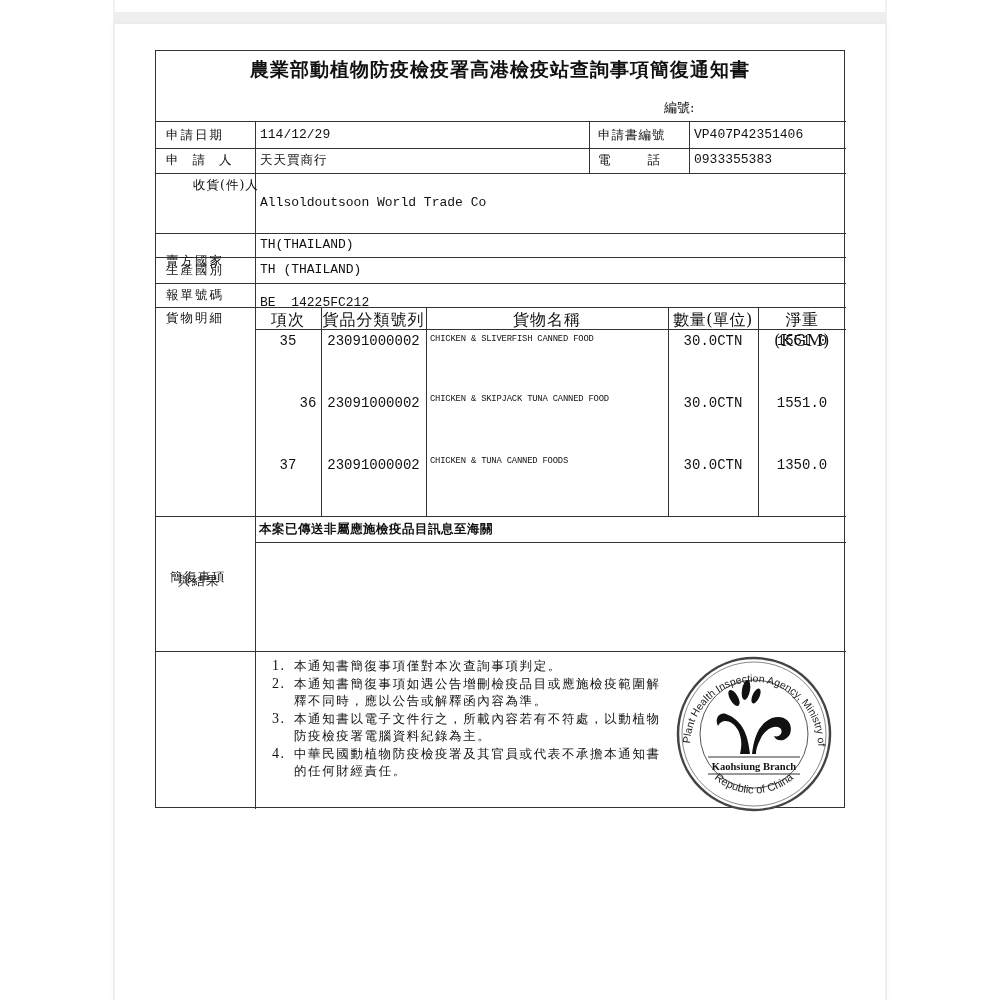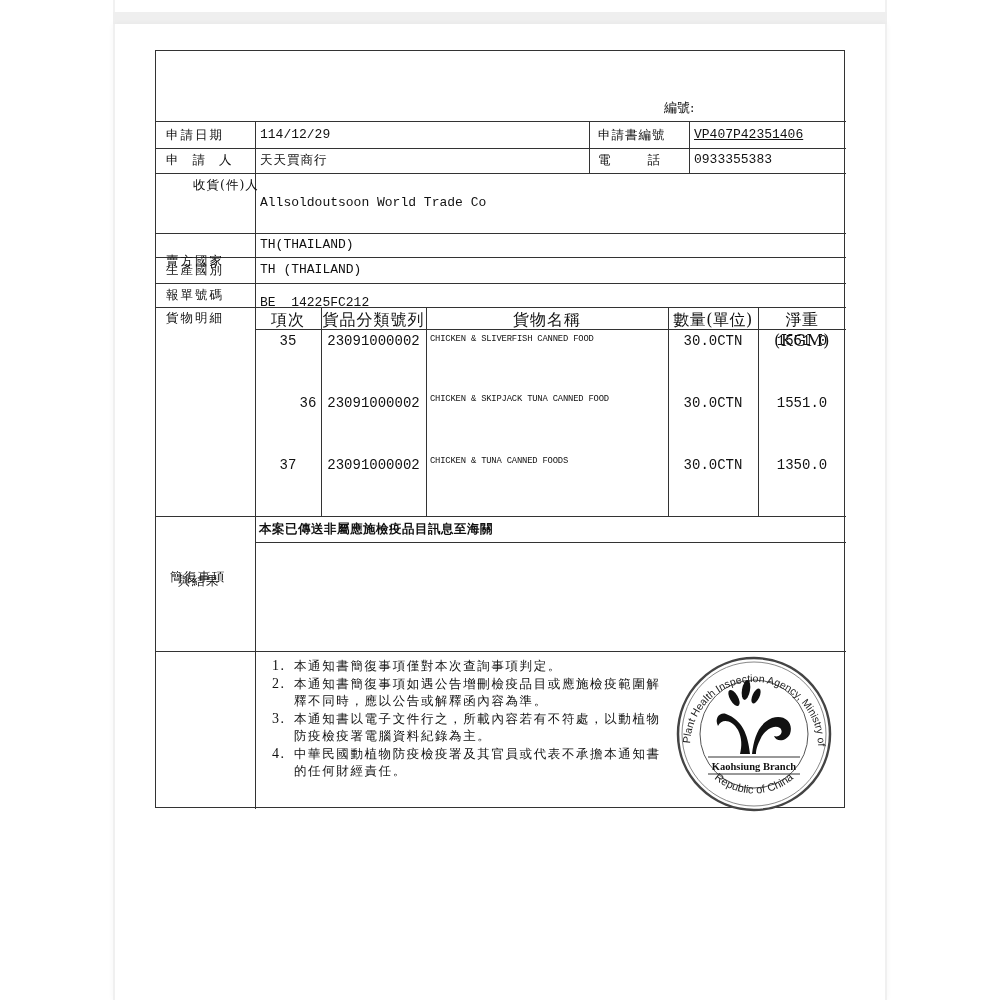--- a/index.html
+++ b/index.html
@@ -46,20 +46,21 @@
   </style>
 </head>
 <body>
 
 <div class="page-top"></div>
 <div class="page-gap"></div>
 <div class="page"></div>
 
 <div class="form">
 
+  <div class="abs title">農業部動植物防疫檢疫署高港檢疫站查詢事項簡復通知書</div>
   <div class="abs docno-label">編號:</div>
 
   <div class="hline" style="left:0;top:70px;width:690px;"></div>
   <div class="hline" style="left:0;top:97px;width:690px;"></div>
   <div class="hline" style="left:0;top:122px;width:690px;"></div>
   <div class="hline" style="left:0;top:182px;width:690px;"></div>
   <div class="hline" style="left:0;top:206px;width:690px;"></div>
   <div class="hline" style="left:0;top:232px;width:690px;"></div>
   <div class="hline" style="left:0;top:256px;width:690px;"></div>
   <div class="hline" style="left:99px;top:278px;width:591px;"></div>
@@ -71,21 +72,21 @@
   <div class="vline" style="left:433px;top:70px;height:52px;"></div>
   <div class="vline" style="left:533px;top:70px;height:52px;"></div>
   <div class="vline" style="left:165px;top:256px;height:209px;"></div>
   <div class="vline" style="left:270px;top:256px;height:209px;"></div>
   <div class="vline" style="left:512px;top:256px;height:209px;"></div>
   <div class="vline" style="left:602px;top:256px;height:209px;"></div>
 
   <div class="abs label" style="left:10px;top:76px;">申請日期</div>
   <div class="abs val" style="left:104px;top:76px;">114/12/29</div>
   <div class="abs label" style="left:442px;top:76px;letter-spacing:1px;">申請書編號</div>
-  <div class="abs val" style="left:538px;top:76px;text-decoration:underline;">VP407P42351406</div>
+  <div class="abs val" style="left:538px;top:76px;">VP407P42351406</div>
 
   <div class="abs label" style="left:10px;top:101px;letter-spacing:5px;">申 請 人</div>
   <div class="abs val-cjk" style="left:104px;top:101px;">天天買商行</div>
   <div class="abs label" style="left:442px;top:101px;letter-spacing:4px;">電　　話</div>
   <div class="abs val" style="left:538px;top:101px;">0933355383</div>
 
   <div class="abs label" style="left:1px;top:126px;letter-spacing:1px;padding-left:36px;">收貨(件)人</div>
   <div class="abs val" style="left:104px;top:144px;">Allsoldoutsoon World Trade Co</div>
 
   <div class="abs label" style="left:10px;top:186px;margin-top:16px;">賣方國家</div>

